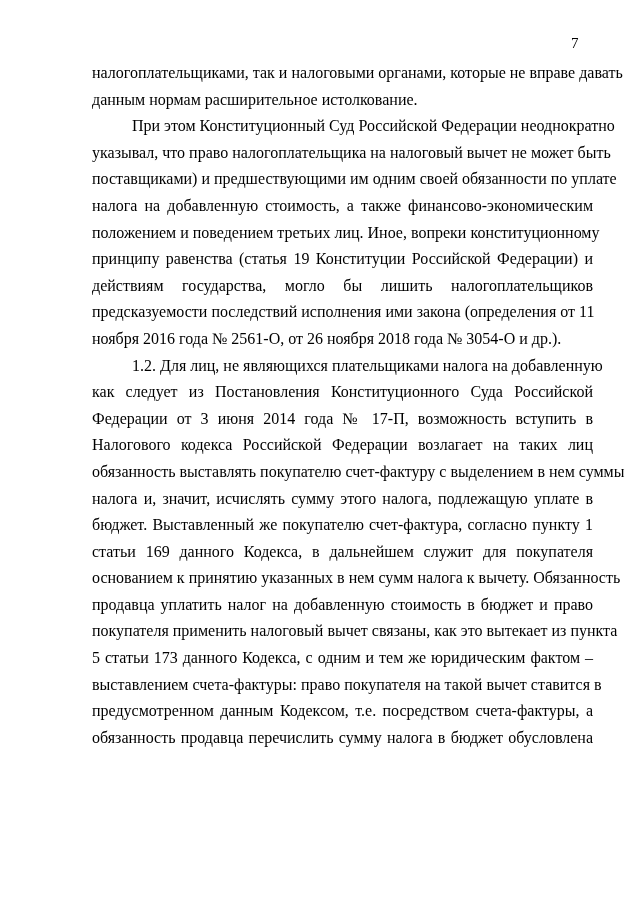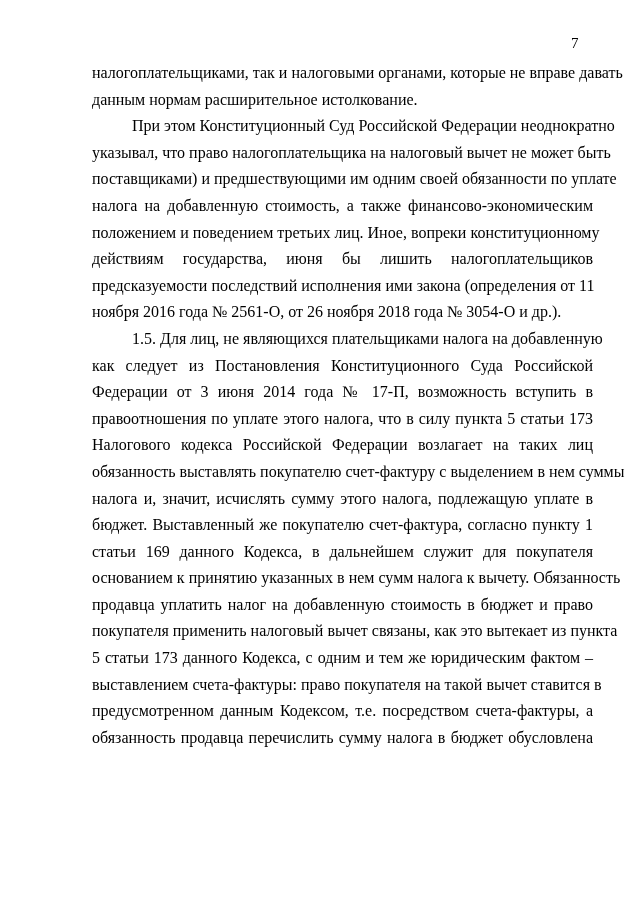--- a/index.html
+++ b/index.html
@@ -34,30 +34,30 @@
     <span class="line">налогоплательщиками, так и налоговыми органами, которые не вправе давать</span>
     <span class="line last">данным нормам расширительное истолкование.</span>
   </div>
 
   <div>
     <span class="line indent">При этом Конституционный Суд Российской Федерации неоднократно</span>
     <span class="line">указывал, что право налогоплательщика на налоговый вычет не может быть</span>
     <span class="line">поставщиками) и предшествующими им одним своей обязанности по уплате</span>
     <span class="line">налога на добавленную стоимость, а также финансово-экономическим</span>
     <span class="line">положением и поведением третьих лиц. Иное, вопреки конституционному</span>
-    <span class="line">действиям государства, июня бы лишить налогоплательщиков</span>
+    <span class="line">принципу равенства (статья 19 Конституции Российской Федерации) и</span>
+    <span class="line">действиям государства, могло бы лишить налогоплательщиков</span>
     <span class="line">предсказуемости последствий исполнения ими закона (определения от 11</span>
     <span class="line last">ноября 2016 года № 2561-О, от 26 ноября 2018 года № 3054-О и др.).</span>
   </div>
 
   <div>
-    <span class="line indent">1.5. Для лиц, не являющихся плательщиками налога на добавленную</span>
+    <span class="line indent">1.2. Для лиц, не являющихся плательщиками налога на добавленную</span>
     <span class="line">как следует из Постановления Конституционного Суда Российской</span>
     <span class="line">Федерации от 3 июня 2014 года № 17-П, возможность вступить в</span>
-    <span class="line">правоотношения по уплате этого налога, что в силу пункта 5 статьи 173</span>
     <span class="line">Налогового кодекса Российской Федерации возлагает на таких лиц</span>
     <span class="line">обязанность выставлять покупателю счет-фактуру с выделением в нем суммы</span>
     <span class="line">налога и, значит, исчислять сумму этого налога, подлежащую уплате в</span>
     <span class="line">бюджет. Выставленный же покупателю счет-фактура, согласно пункту 1</span>
     <span class="line">статьи 169 данного Кодекса, в дальнейшем служит для покупателя</span>
     <span class="line">основанием к принятию указанных в нем сумм налога к вычету. Обязанность</span>
     <span class="line">продавца уплатить налог на добавленную стоимость в бюджет и право</span>
     <span class="line">покупателя применить налоговый вычет связаны, как это вытекает из пункта</span>
     <span class="line">5 статьи 173 данного Кодекса, с одним и тем же юридическим фактом –</span>
     <span class="line">выставлением счета-фактуры: право покупателя на такой вычет ставится в</span>

